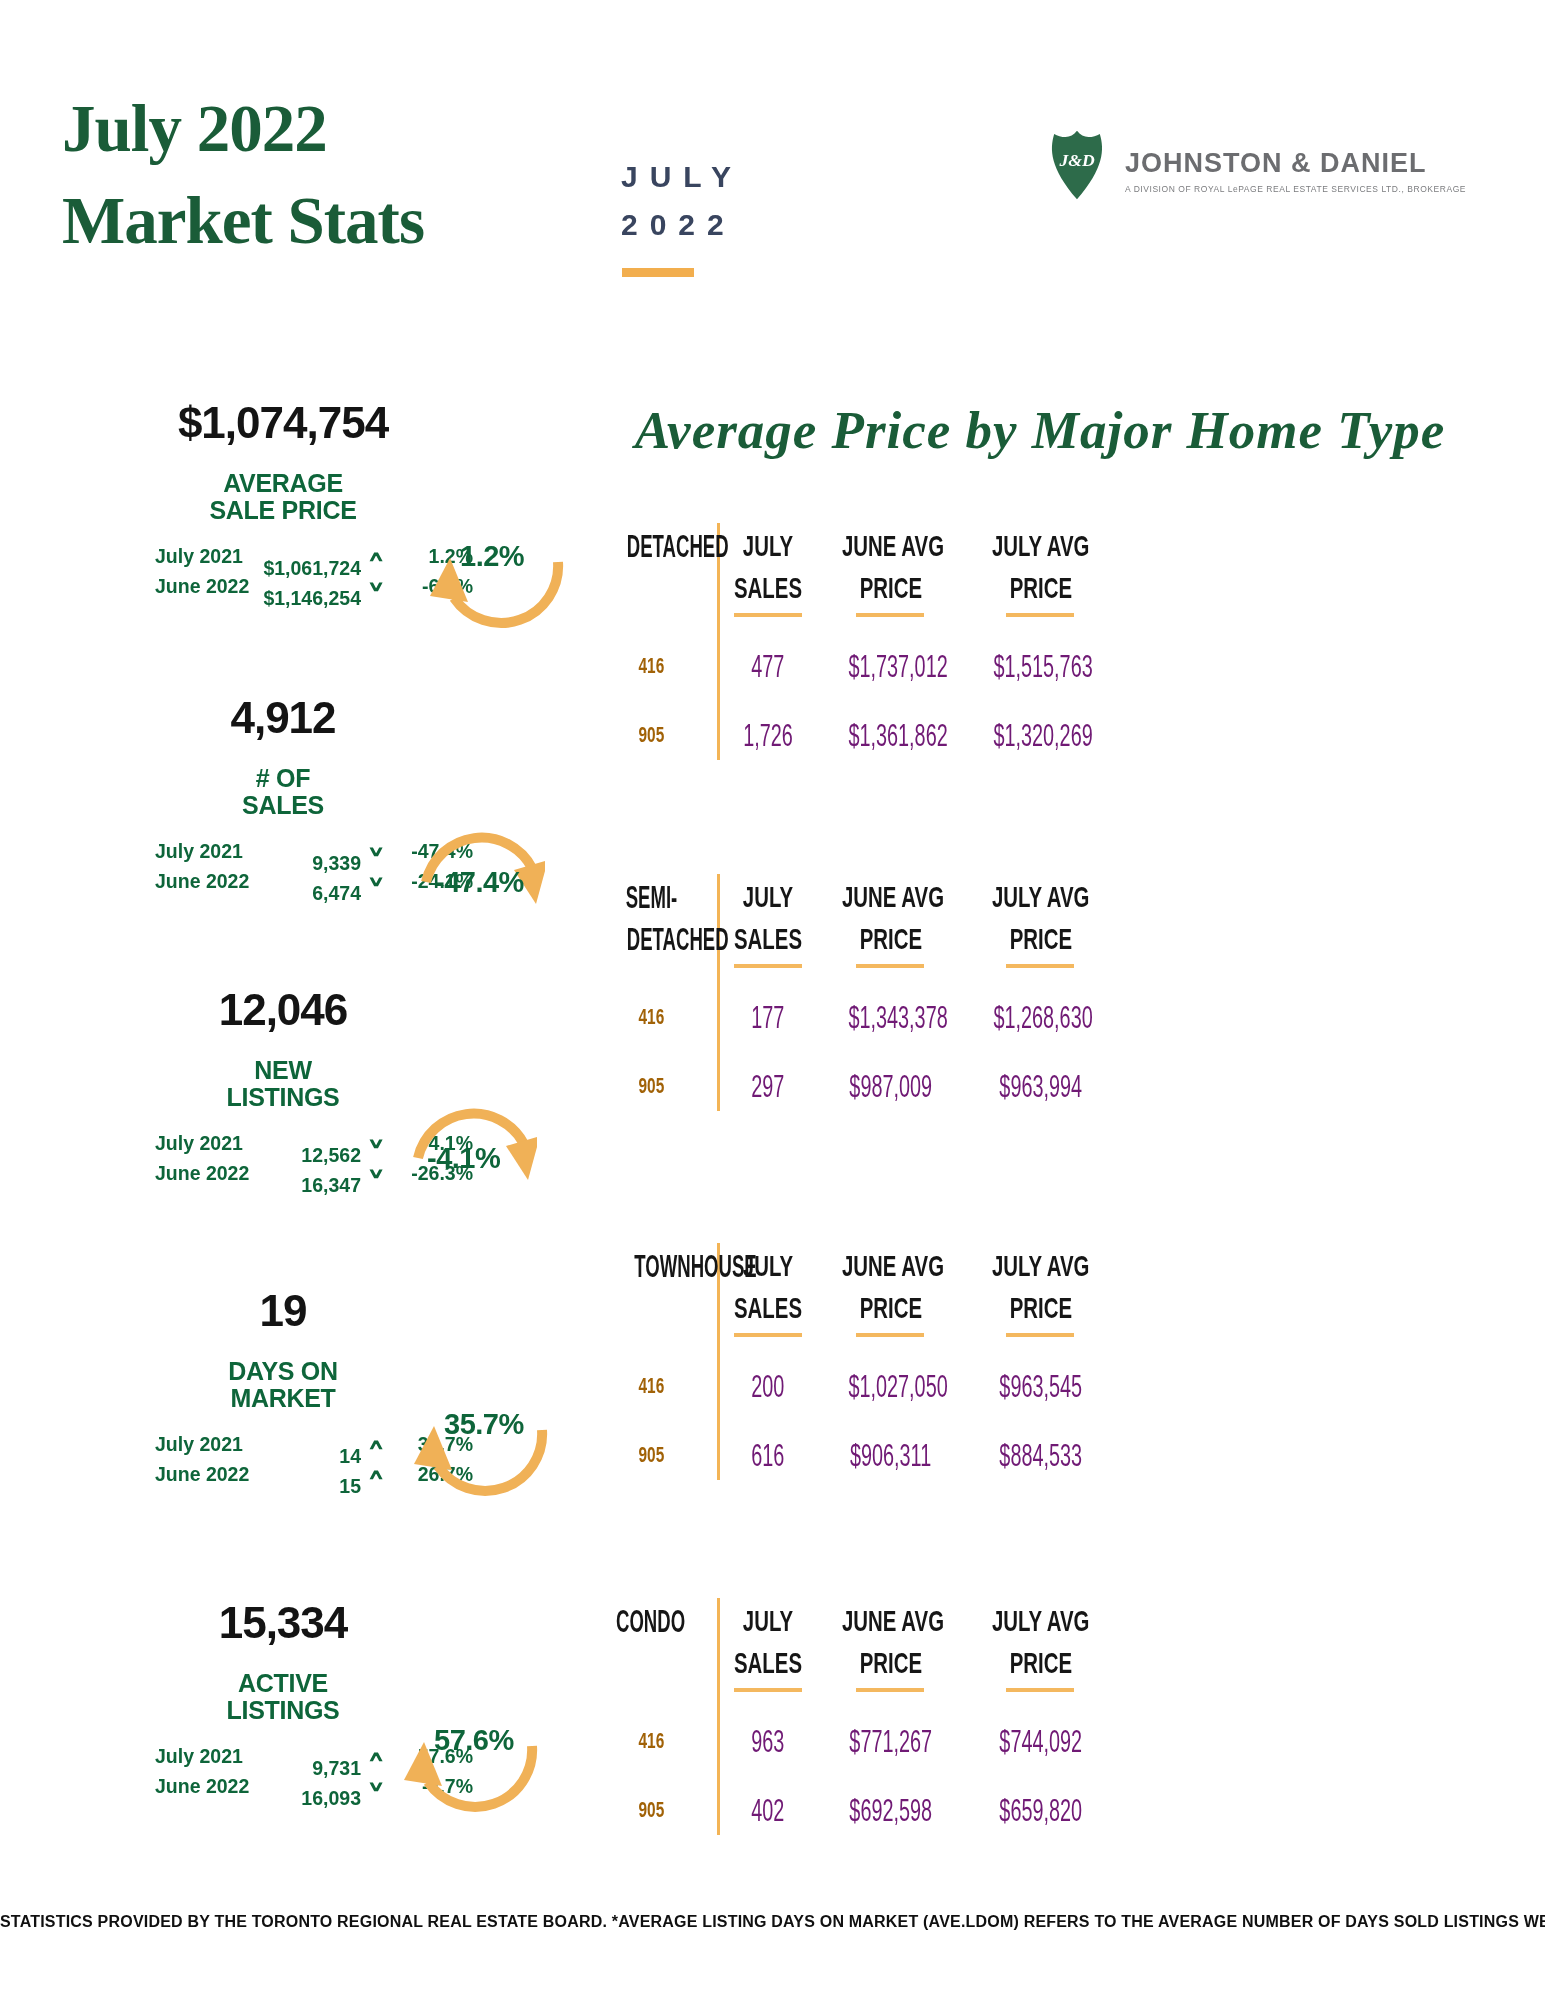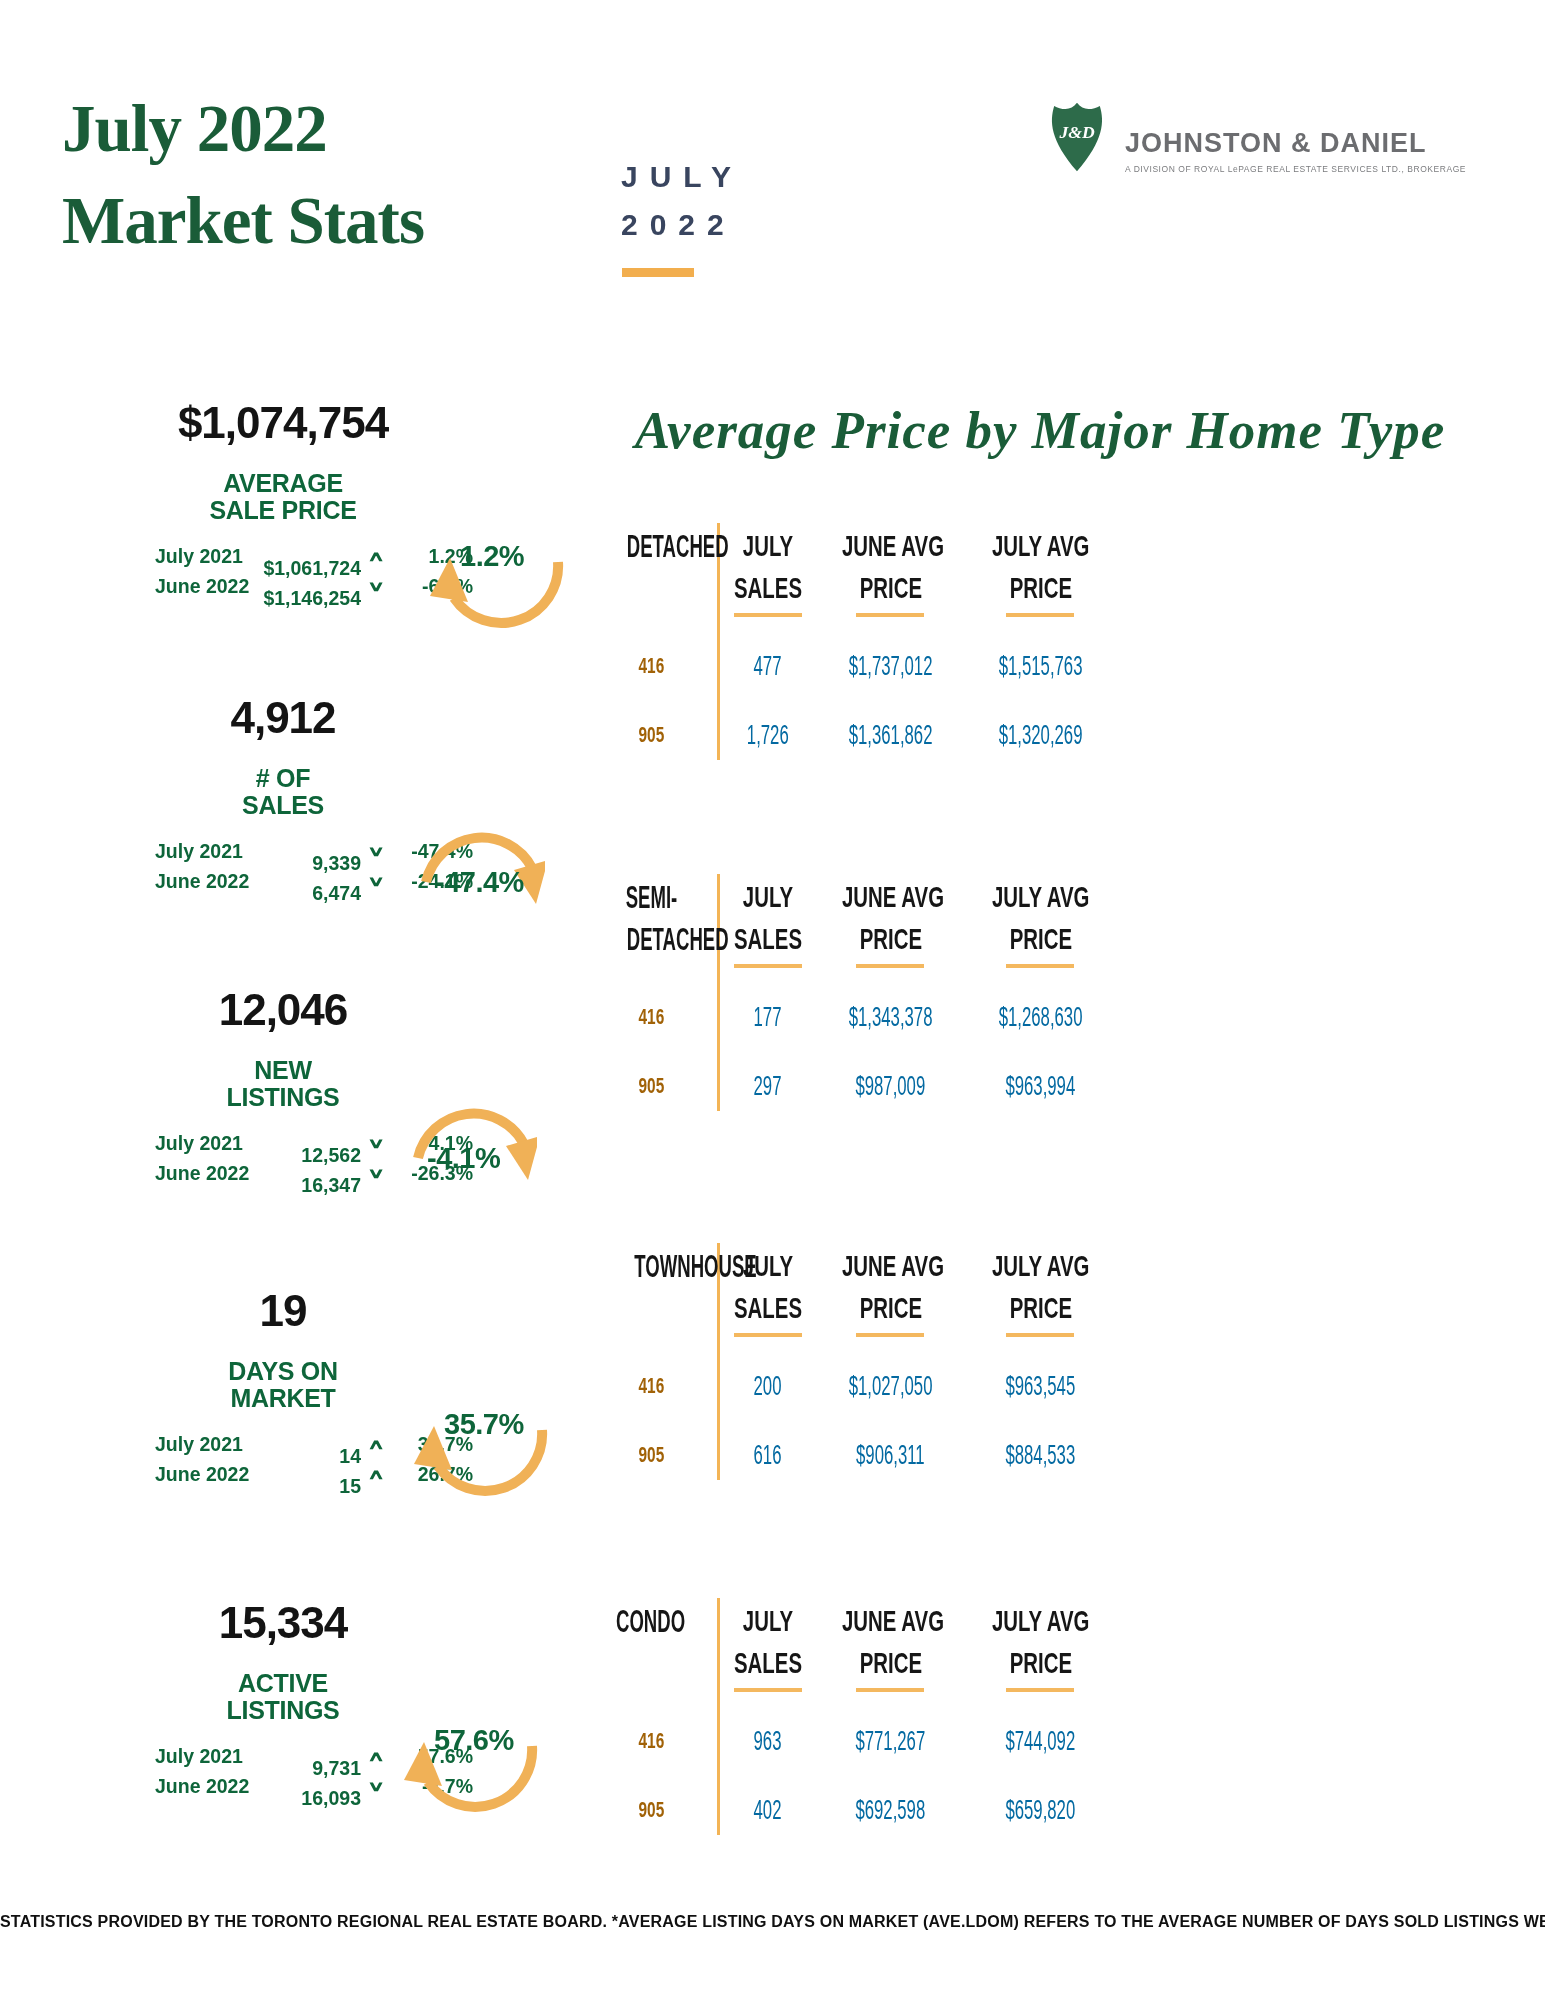--- a/index.html
+++ b/index.html
@@ -17,21 +17,21 @@
   }
   .month-badge{
     position:absolute;left:621px;top:153px;
     color:#39455f;font-weight:bold;font-size:30px;line-height:48px;
     letter-spacing:12px;white-space:nowrap;
   }
   .month-bar{
     position:absolute;left:622px;top:268px;width:72px;height:9px;
     background:#f2ae4e;
   }
-  .logo{position:absolute;left:1049px;top:100px;display:flex;align-items:flex-end;}
+  .logo{position:absolute;left:1049px;top:128px;display:flex;align-items:center;}
   .logo-shield{width:56px;height:74px;flex:0 0 auto;position:relative;}
   .logo-text{margin-left:20px;margin-top:12px;}
   .brand-name{
     color:#6c6d70;font-weight:bold;font-size:27px;letter-spacing:1px;white-space:nowrap;
   }
   .brand-sub{
     color:#7b7c7f;font-weight:normal;font-size:8.5px;letter-spacing:.55px;
     margin-top:5px;white-space:nowrap;
   }
   
@@ -81,21 +81,21 @@
   .pt-head{top:2px;font-size:30px;font-weight:bold;color:#161616;line-height:42px;}
   .pt-head .condensed{transform:scaleX(0.68);}
   .pt-c1{left:128px;width:100px;}
   .pt-c2{left:228px;width:145px;}
   .pt-c3{left:373px;width:155px;}
   .pt-underline{position:absolute;top:90px;width:68px;height:3.5px;background:#f4b85f;}
   .pt-u1{left:144px;} .pt-u2{left:266px;} .pt-u3{left:416px;}
   .pt-row1{top:125px;} .pt-row2{top:194px;}
   .pt-area{left:0;width:122px;font-size:22px;font-weight:bold;color:#a16207;line-height:36px;}
   .pt-area .condensed{transform:scaleX(0.70);}
-  .pt-data{font-size:27px;color:#0369a1;line-height:36px;}
+  .pt-data{font-size:32px;color:#701a75;line-height:36px;}
   .pt-data .condensed{transform:scaleX(0.62);}
   
   .footer{
     position:absolute;left:0;top:1913px;width:1545px;text-align:center;
     font-size:16px;font-weight:bold;color:#101010;letter-spacing:.2px;white-space:nowrap;
   }
 </style>
 </head>
 <body>
 

